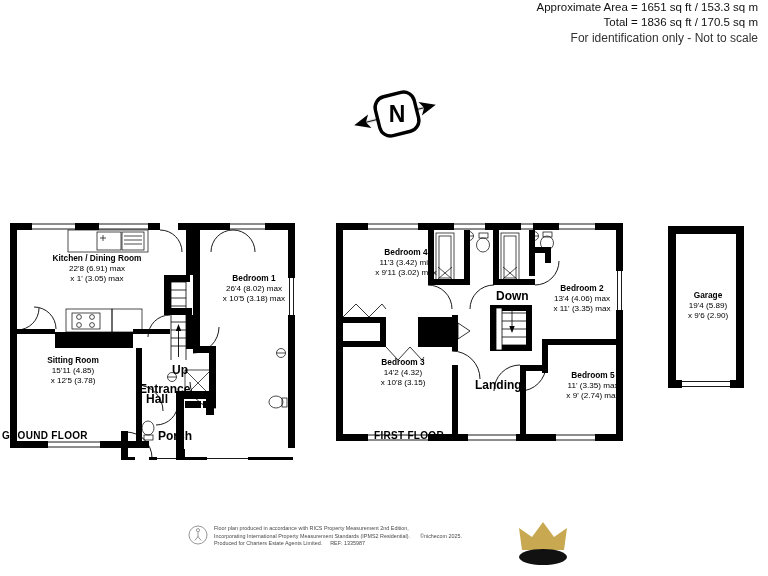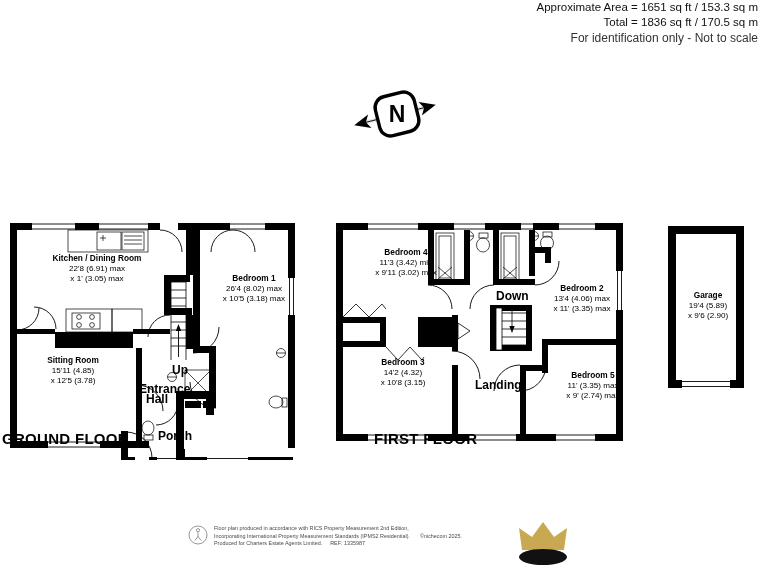--- a/index.html
+++ b/index.html
@@ -16,21 +16,21 @@
   }
   .header .line{font-size:11.5px;line-height:15px;color:#111;}
   .header .note{font-size:12px;line-height:13px;color:#333;margin-top:2px;}
 
   
   .compass{position:absolute;left:345px;top:85px;width:100px;height:60px;}
 
   
   .plan{position:absolute;}
   .floor-label{
-    position:absolute;font-size:15px;font-weight:bold;letter-spacing:.3px;color:#000;
+    position:absolute;font-size:10px;font-weight:bold;letter-spacing:.3px;color:#000;
   }
   #ground-label{left:2px;top:430px;}
   #first-label{left:334px;top:430px;padding-left:40px;}
 
   
   .room{position:absolute;text-align:center;line-height:10.5px;color:#000;}
   .room .nm{font-size:8.3px;font-weight:bold;display:block;white-space:nowrap;}
   .room .d1,.room .d2{font-size:8.1px;display:block;white-space:nowrap;}
   .small-lbl{position:absolute;font-size:12px;font-weight:bold;color:#000;white-space:nowrap;}
 

